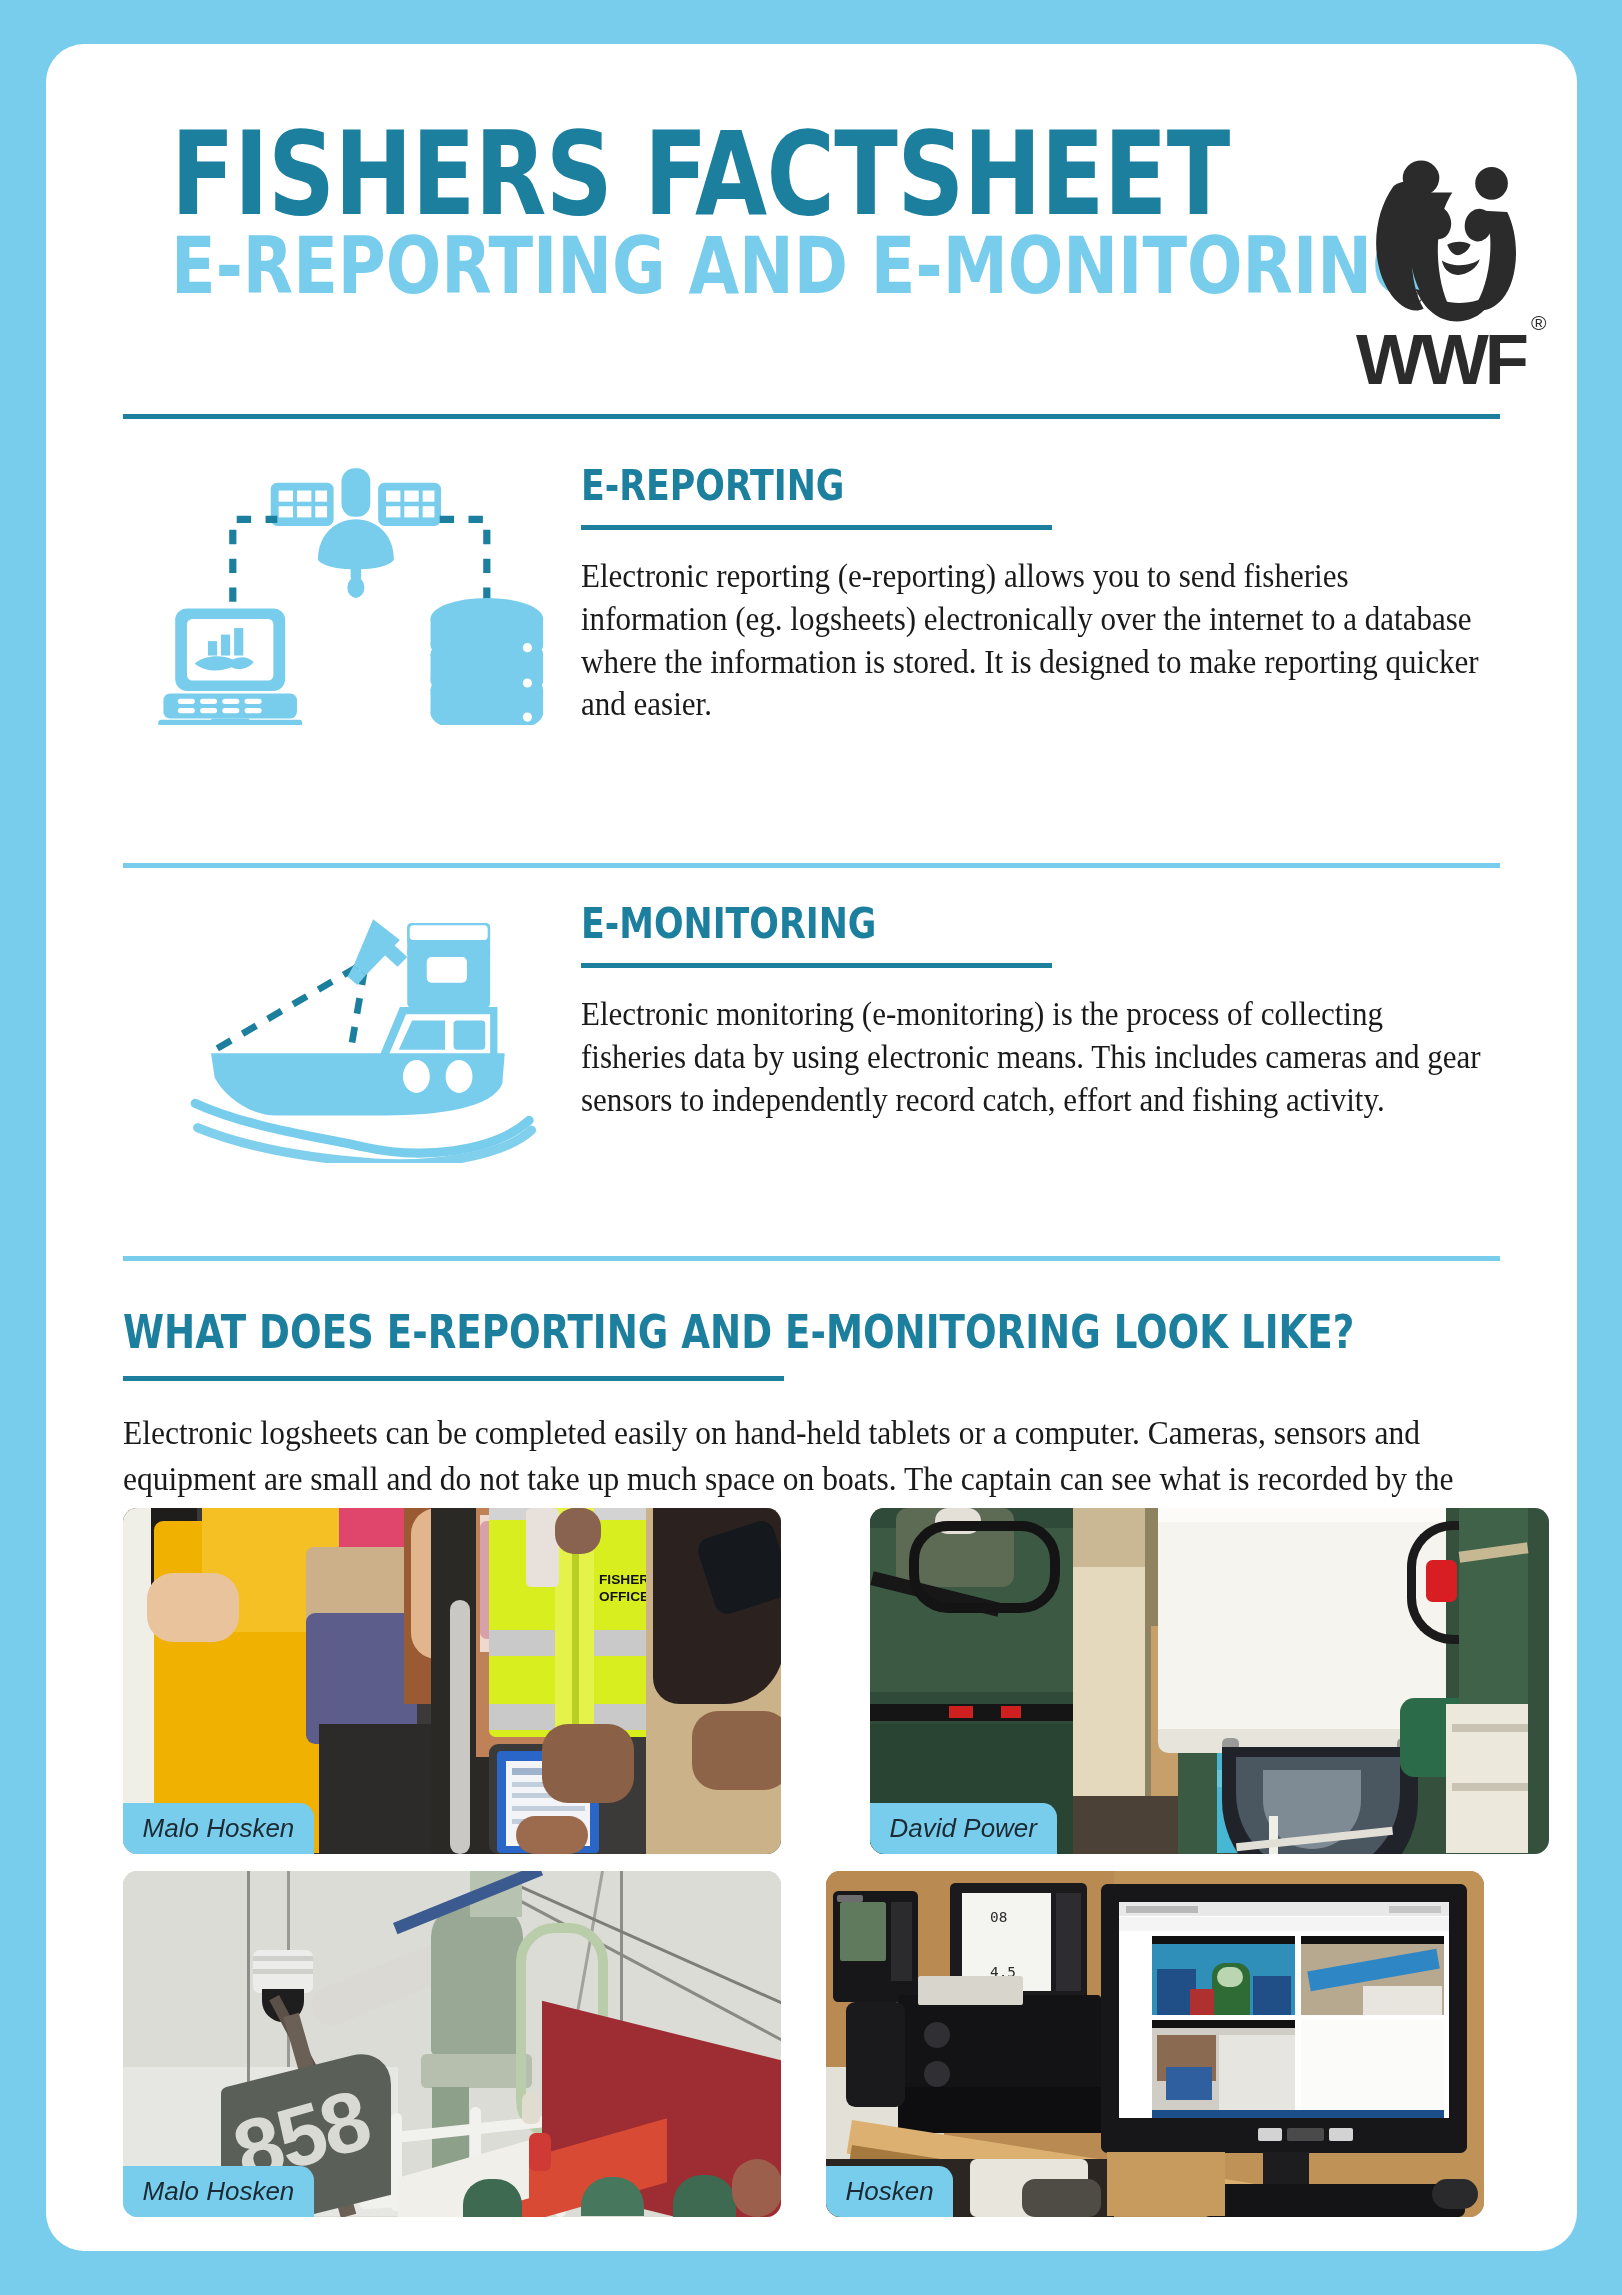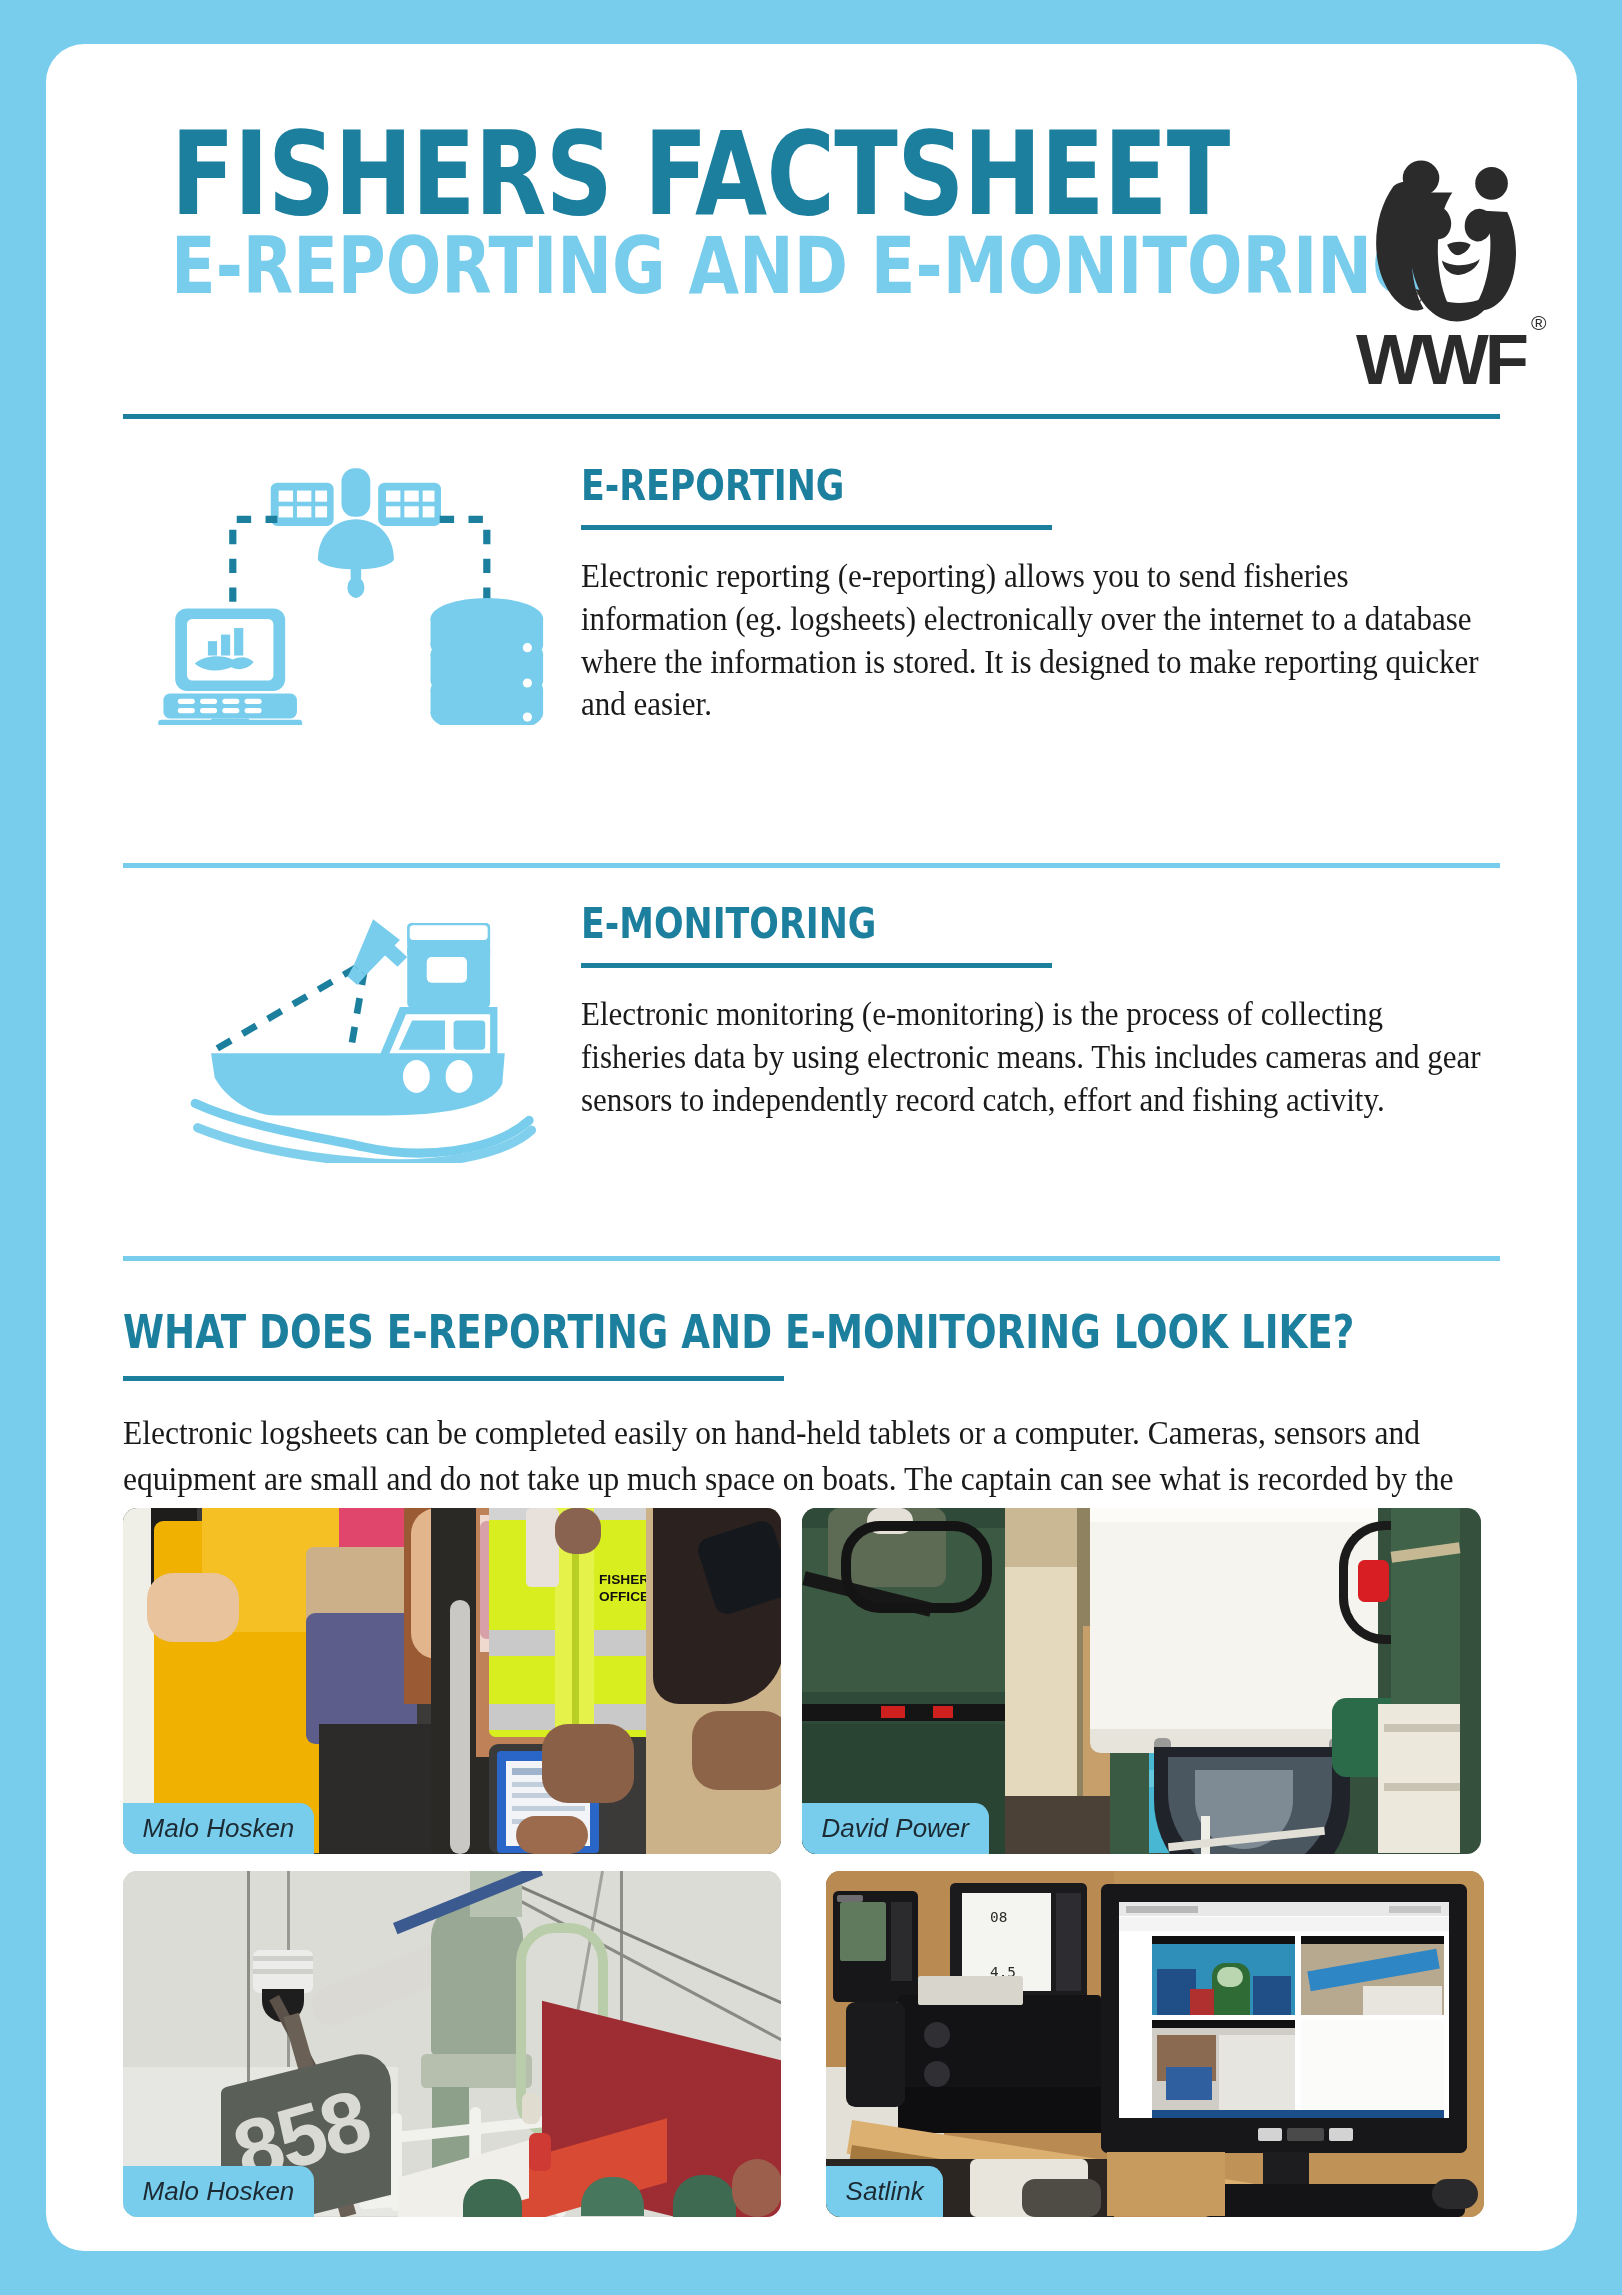--- a/index.html
+++ b/index.html
@@ -318,21 +318,21 @@
       <div class="blob" style="left:389px;top:274px;width:72px;height:5.2px;background:#c3cedd;"></div>
       <div class="blob" style="left:389px;top:285px;width:65px;height:5.2px;background:#c3cedd;"></div>
       <div class="blob" style="left:389px;top:298px;width:73px;height:5.2px;background:#c3cedd;"></div>
       <div class="blob" style="left:389px;top:311px;width:56px;height:5.2px;background:#c3cedd;"></div>
       <div class="blob" style="left:419px;top:216px;width:92px;height:79px;background:#8a6046;border-radius:26px;"></div>
       <div class="blob" style="left:393px;top:308px;width:72px;height:38px;background:#9c6b4d;border-radius:19.6px;"></div>
     </div>
     <div class="caption">Malo Hosken</div>
   </div>
 
-  <div class="photo" style="left:756px;top:1464px;width:679px;height:346px;">
+  <div class="photo" style="left:824px;top:1464px;width:679px;height:346px;">
     <div class="ph-inner" style="background:#35503c;">
       <div class="blob" style="left:0;top:0;width:216px;height:346px;background:#2f4a38;"></div>
       <div class="blob" style="left:0;top:19.6px;width:216px;height:164px;background:#3c5a43;"></div>
       <div class="blob" style="left:0;top:196px;width:216px;height:17px;background:#151515;"></div>
       <div class="blob" style="left:79px;top:198px;width:23.6px;height:11.8px;background:#cf2020;"></div>
       <div class="blob" style="left:131px;top:198px;width:19.6px;height:11.8px;background:#cf2020;"></div>
       <div class="blob" style="left:0;top:216px;width:216px;height:130px;background:#2a4433;"></div>
       <div class="blob" style="left:26px;top:0;width:118px;height:79px;background:#5d6a54;border-radius:11.8px;"></div>
       <div class="blob" style="left:65px;top:0;width:46px;height:26px;background:#e4e0d8;border-radius:13px;"></div>
       <div class="blob" style="left:0;top:79px;width:131px;height:14.4px;background:#171717;transform:rotate(14deg);"></div>
@@ -480,17 +480,17 @@
 
       <div class="blob" style="left:275px;top:249px;width:366px;height:33px;background:#17171a;border-radius:0 0 6.5px 6.5px;"></div>
       <div class="blob" style="left:432px;top:257px;width:23.6px;height:13px;background:#d3d3d3;border-radius:2px;"></div>
       <div class="blob" style="left:461px;top:257px;width:37px;height:13px;background:#4a4a4a;border-radius:2px;"></div>
       <div class="blob" style="left:503px;top:257px;width:23.6px;height:13px;background:#d3d3d3;border-radius:2px;"></div>
       <div class="blob" style="left:437px;top:281px;width:46px;height:37px;background:#1d1d20;"></div>
       <div class="blob" style="left:377px;top:313px;width:262px;height:33px;background:#141417;border-radius:6.5px;"></div>
       <div class="blob" style="left:606px;top:308px;width:46px;height:30px;background:#2a2a2d;border-radius:15.7px;"></div>
       <div class="blob" style="left:281px;top:281px;width:118px;height:64px;background:#c79a5e;"></div>
     </div>
-    <div class="caption">Satlink</div>
+    <div class="caption">Hosken</div>
   </div>
 
 </div>
 
 
 </body></html>

